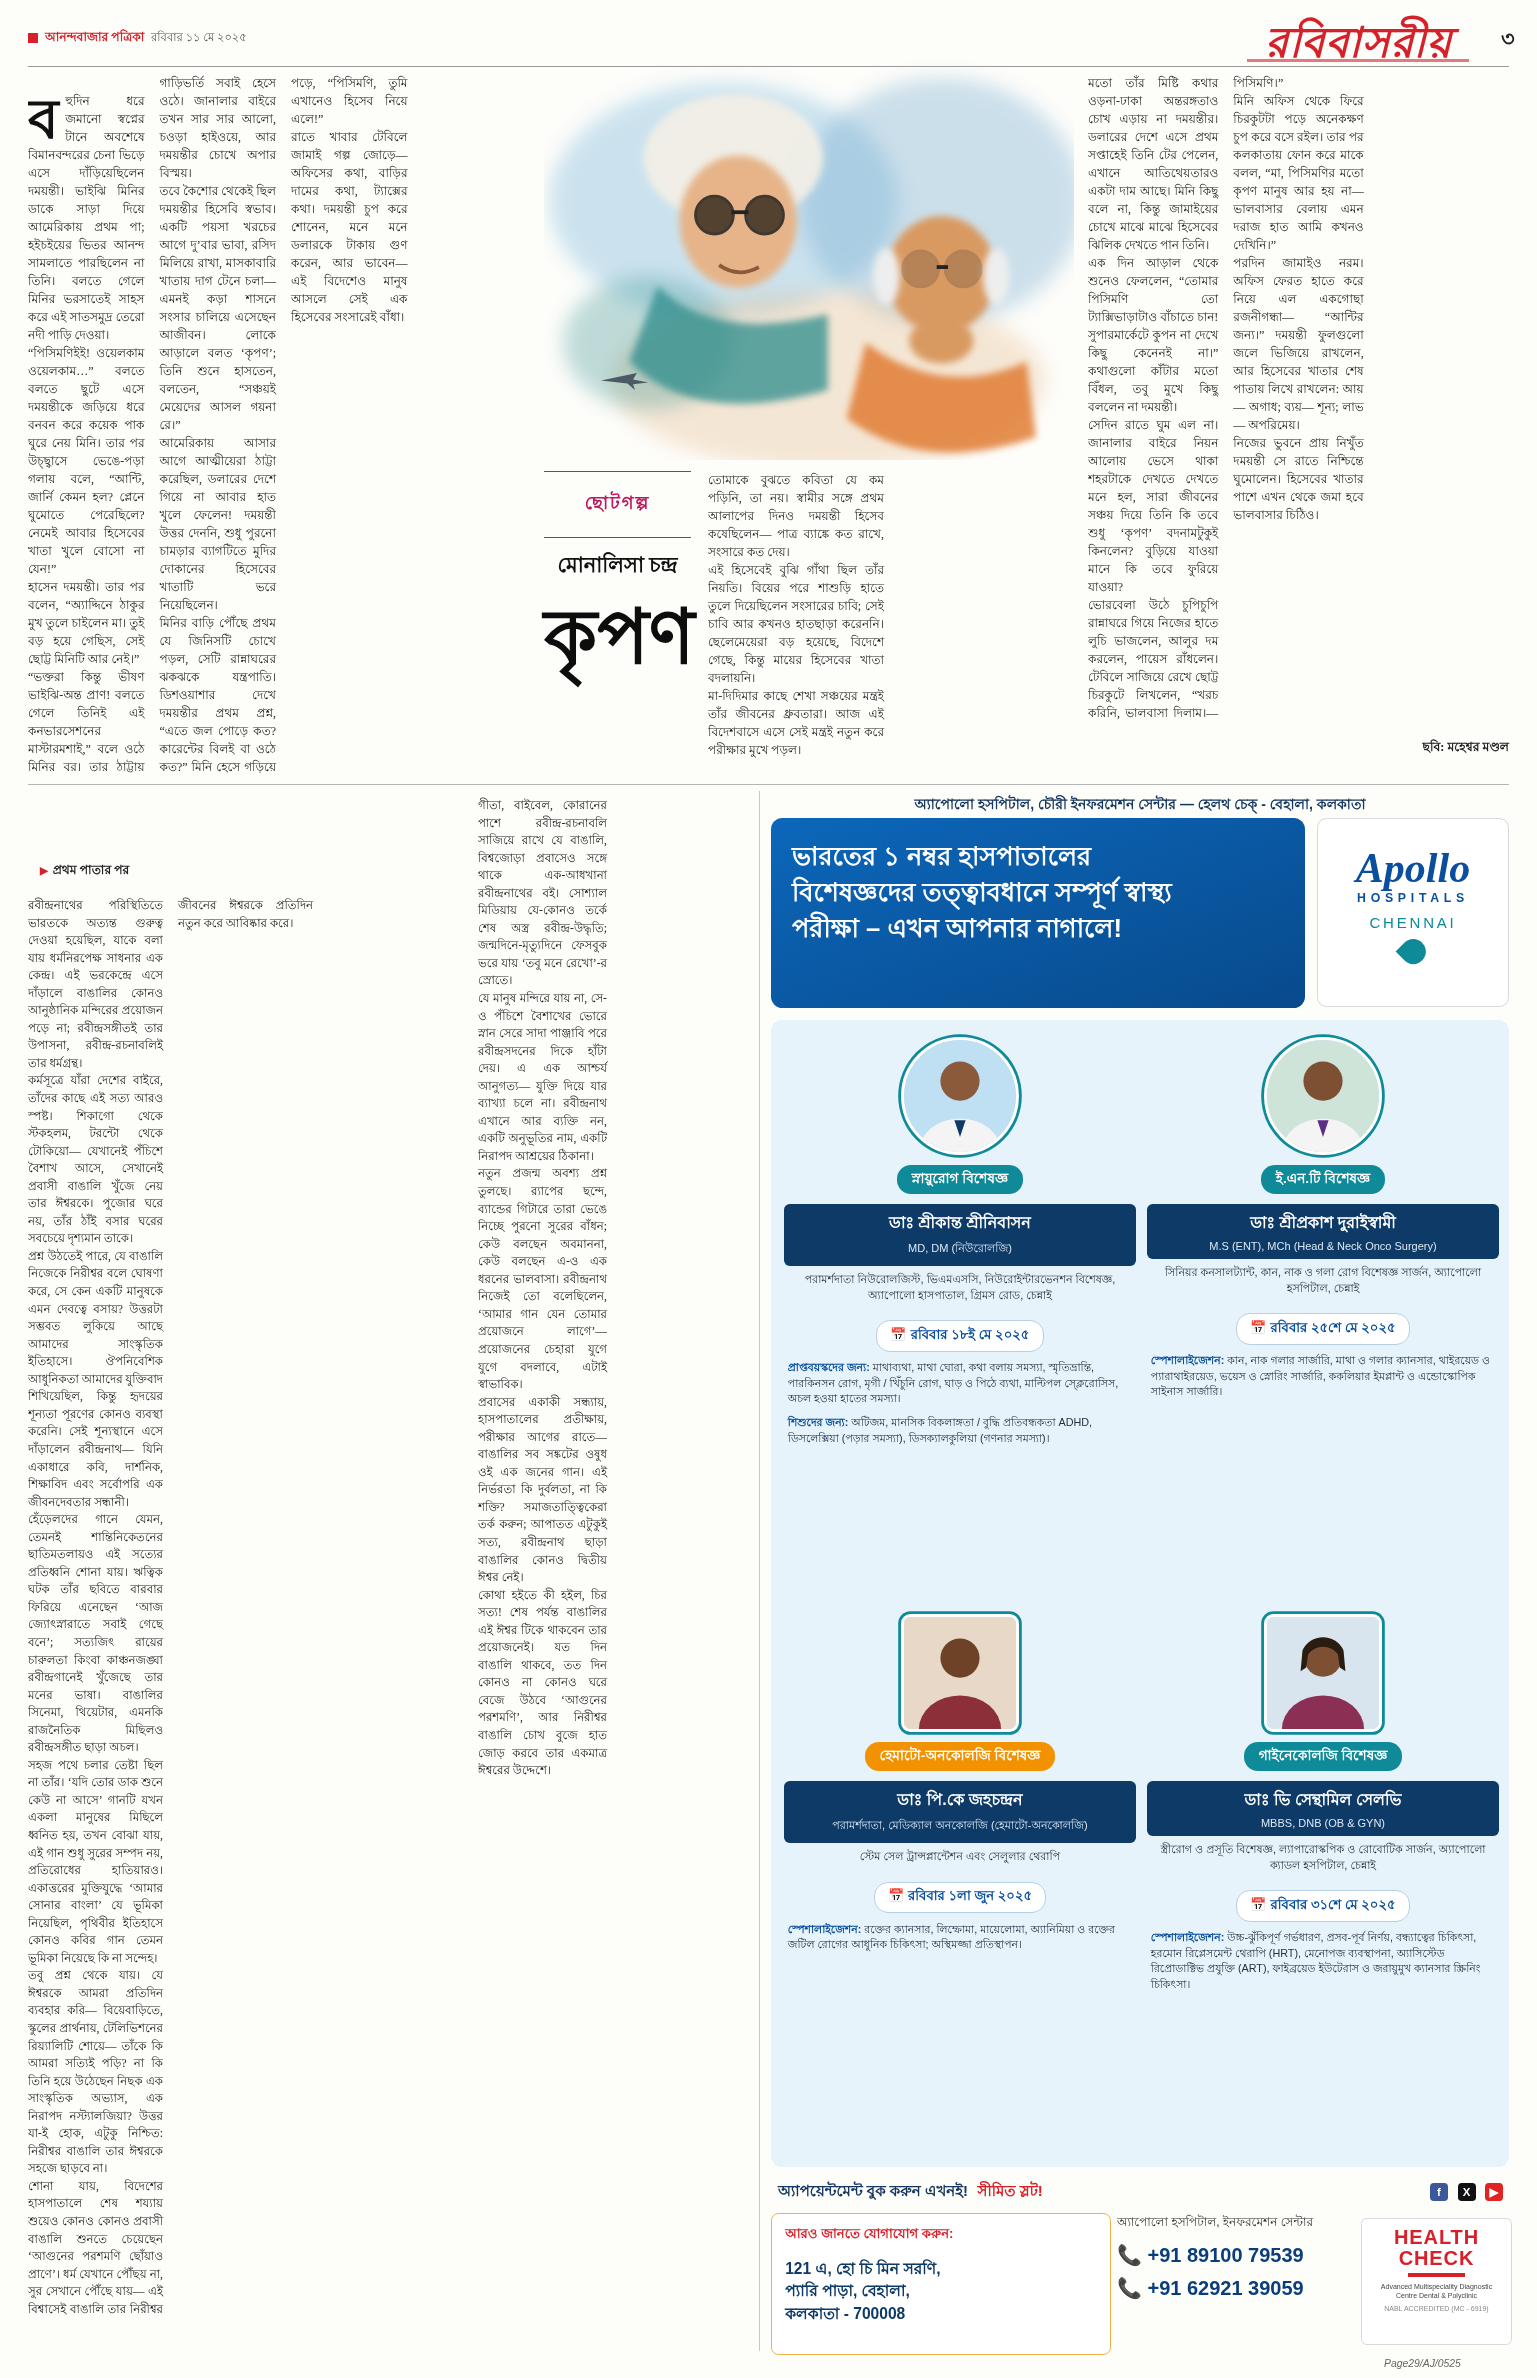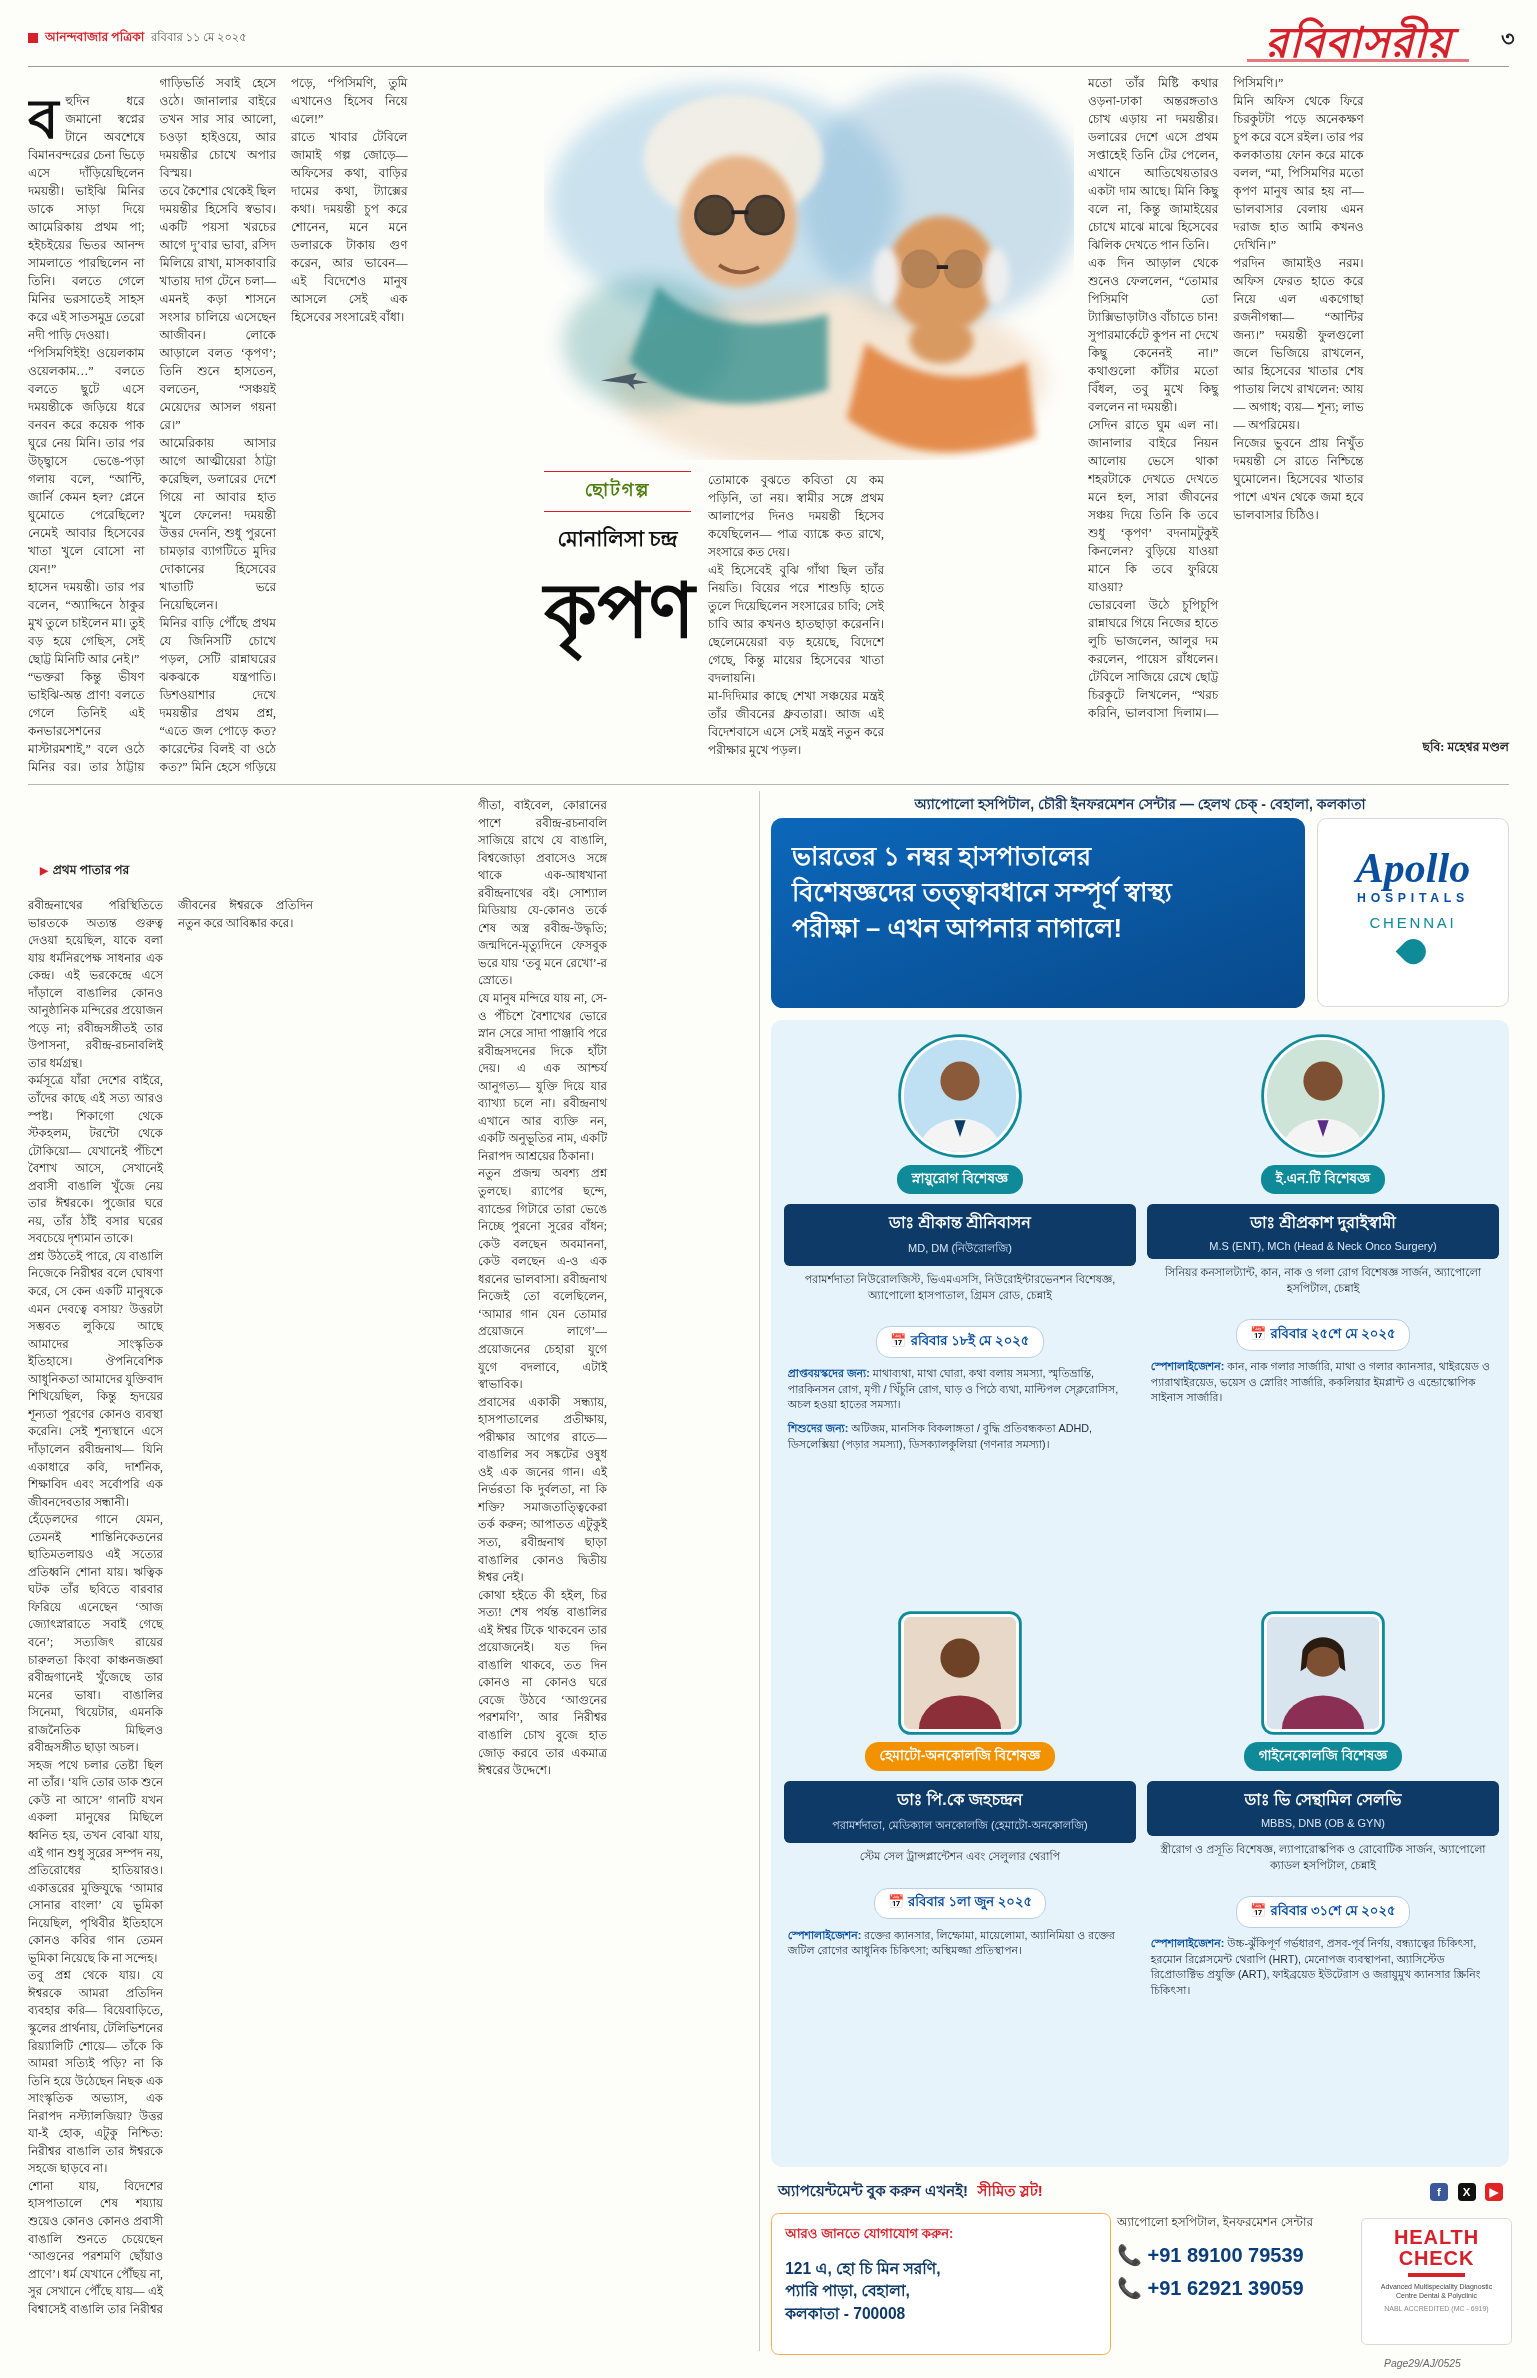--- a/index.html
+++ b/index.html
@@ -16,21 +16,21 @@
   .mast-rule{position:absolute;left:28px;top:66px;width:1481px;height:0.9px;background:#9a9a9a;}
   
   .bodytext{position:absolute;font-size:12px;line-height:1.5;text-align:justify;
             white-space:pre-line;color:#1d1d1d;overflow:hidden;column-fill:auto;}
   .cols2{column-count:2;column-gap:15px;}
   .cols3{column-count:3;column-gap:15px;}
   .cols4{column-count:4;column-gap:15px;}
   .dropcap{float:left;font-size:55px;line-height:.82;font-weight:bold;padding:4.7px 6.6px 0 0;color:#111;}
   
   .story-titleblock{position:absolute;left:544px;top:471px;width:147px;text-align:center;}
-  .story-kicker{color:#4d7c0f;font-size:18px;letter-spacing:1.9px;font-weight:bold;border-top:0.9px solid #d6212a;border-bottom:0.9px solid #d6212a;padding:4px 0;}
+  .story-kicker{color:#be185d;font-size:18px;letter-spacing:1.9px;font-weight:bold;border-top:0.9px solid #d6212a;border-bottom:0.9px solid #d6212a;padding:17px 0;}
   .story-author{font-size:21px;font-weight:bold;margin-top:11.4px;color:#111;}
   .story-title{font-size:76px;font-weight:bold;margin-top:15px;line-height:1;color:#0d0d0d;}
   .story-credit{position:absolute;left:1268px;top:738px;width:241px;text-align:right;font-size:12.3px;font-weight:bold;color:#222;}
   
   .artbox{position:absolute;left:544px;top:59px;width:530px;height:401px;}
   
   .h-rule{position:absolute;height:0.9px;background:#b5b5b5;}
   .v-rule{position:absolute;width:0.9px;background:#c8c8c8;}
   
   .a2-title{position:absolute;left:38px;top:801px;width:445px;font-size:40px;font-weight:bold;color:#0d0d0d;line-height:1.1;}
@@ -56,21 +56,21 @@
   .doc-photo svg{display:block;}
   .doc-photo.sq{border-radius:9.5px;}
   .doc-spec{display:inline-block;background:#0e8a99;color:#fff;padding:2.8px 15px;border-radius:14px;
             font-size:13.7px;font-weight:bold;margin-top:9.5px;}
   .doc-spec.orange{background:#f39200;}
   .doc-nameband{background:#0d3a66;color:#fff;margin-top:9.5px;padding:6.6px 7.6px;border-radius:5.7px;}
   .doc-name{font-size:16px;font-weight:bold;}
   .doc-qual{font-size:11px;margin-top:2.8px;color:#dce9f5;}
   .doc-desc{font-size:11px;color:#27313a;margin-top:6.6px;line-height:1.4;}
   .doc-date{display:inline-block;background:#fff;border:0.9px solid #b9cfe4;color:#0a4f9e;font-weight:bold;
-            font-size:13.2px;padding:3.8px 13.2px;border-radius:14px;margin-top:23px;}
+            font-size:13.2px;padding:3.8px 13.2px;border-radius:14px;margin-top:17px;}
   .doc-notes{text-align:left;font-size:10.8px;color:#233041;margin-top:8.5px;line-height:1.45;padding:0 3.8px;}
   .doc-notes b{color:#0a4f9e;}
   .ad-appt{position:absolute;left:778px;top:2179px;width:725px;display:flex;align-items:center;gap:9.5px;
            font-family:"Liberation Sans",sans-serif;font-size:15px;color:#15365e;font-weight:bold;}
   .ad-appt .slots{color:#d6212a;}
   .ad-appt .spacer{flex:1;}
   .soc{width:18px;height:18px;border-radius:3.8px;color:#fff;font-size:11.4px;font-weight:bold;
        display:flex;align-items:center;justify-content:center;}
   .soc.fb{background:#3b5998;} .soc.xx{background:#111;} .soc.yt{background:#e02424;}
   .ad-contact{position:absolute;left:771px;top:2213px;width:312px;height:121px;background:#fff;

